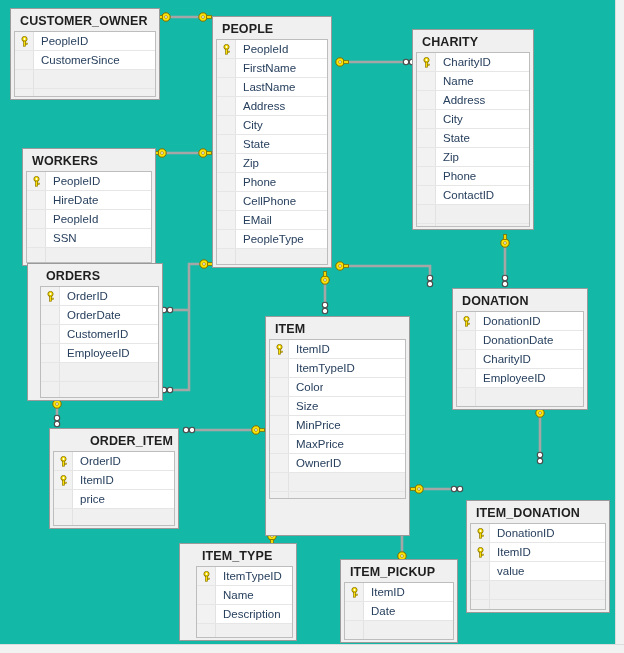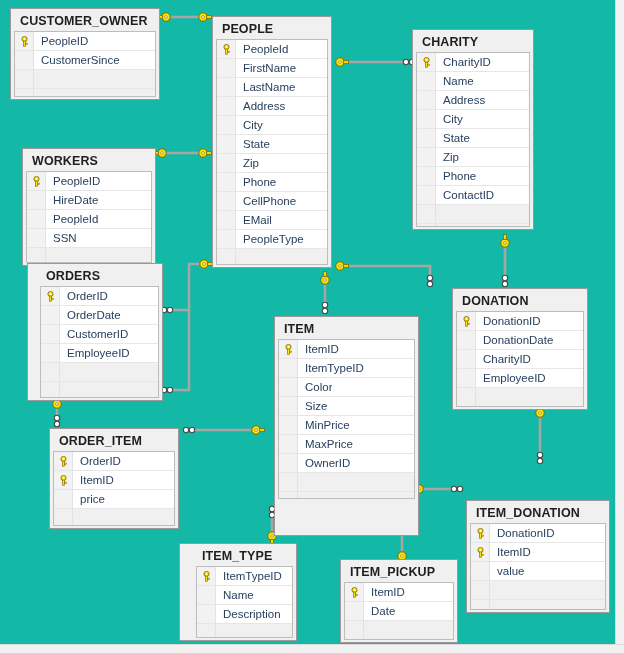--- a/index.html
+++ b/index.html
@@ -367,21 +367,21 @@
             <div class="fname">EmployeeID</div>
           </div>
           <div class="row filler" style="height: 19px;">
             <div class="gutter" style="background: rgb(240, 240, 240);"></div>
           </div>
           <div class="row filler" style="height: 15px;">
             <div class="gutter" style="background: rgb(240, 240, 240);"></div>
           </div>
         </div>
       </div>
-      <div class="tbl" style="left: 265px; top: 316px; width: 145px; height: 220px; margin-left: 9px;">
+      <div class="tbl" style="left: 265px; top: 316px; width: 145px; height: 220px;">
         <div class="title">ITEM</div>
         <div class="grid" style="height: 160px;">
           <div class="row">
             <div class="gutter">
               <svg class="keyglyph" viewBox="0 0 9 11" xmlns="http://www.w3.org/2000/svg">
                 <circle cx="4.5" cy="3" r="2.6" fill="#ffe400" stroke="#8a7400" stroke-width="0.9"></circle>
                 <circle cx="4.5" cy="3" r="0.9" fill="#ffffff"></circle>
                 <rect x="3.6" y="5" width="1.8" height="5.2" fill="#ffe400" stroke="#8a7400" stroke-width="0.7"></rect>
                 <rect x="5.4" y="7.1" width="2" height="1.2" fill="#ffe400" stroke="#8a7400" stroke-width="0.6"></rect>
               </svg>
@@ -444,21 +444,21 @@
           </div>
           <div class="row">
             <div class="gutter"></div>
             <div class="fname">EmployeeID</div>
           </div>
           <div class="row filler" style="height: 18px;">
             <div class="gutter" style="background: rgb(240, 240, 240);"></div>
           </div>
         </div>
       </div>
-      <div class="tbl" style="left: 49px; top: 428px; width: 130px; height: 101px;">
+      <div class="tbl" style="left: 49px; top: 428px; width: 130px; height: 101px; text-align: right;">
         <div class="title">ORDER_ITEM</div>
         <div class="grid" style="height: 75px;">
           <div class="row">
             <div class="gutter">
               <svg class="keyglyph" viewBox="0 0 9 11" xmlns="http://www.w3.org/2000/svg">
                 <circle cx="4.5" cy="3" r="2.6" fill="#ffe400" stroke="#8a7400" stroke-width="0.9"></circle>
                 <circle cx="4.5" cy="3" r="0.9" fill="#ffffff"></circle>
                 <rect x="3.6" y="5" width="1.8" height="5.2" fill="#ffe400" stroke="#8a7400" stroke-width="0.7"></rect>
                 <rect x="5.4" y="7.1" width="2" height="1.2" fill="#ffe400" stroke="#8a7400" stroke-width="0.6"></rect>
               </svg>

